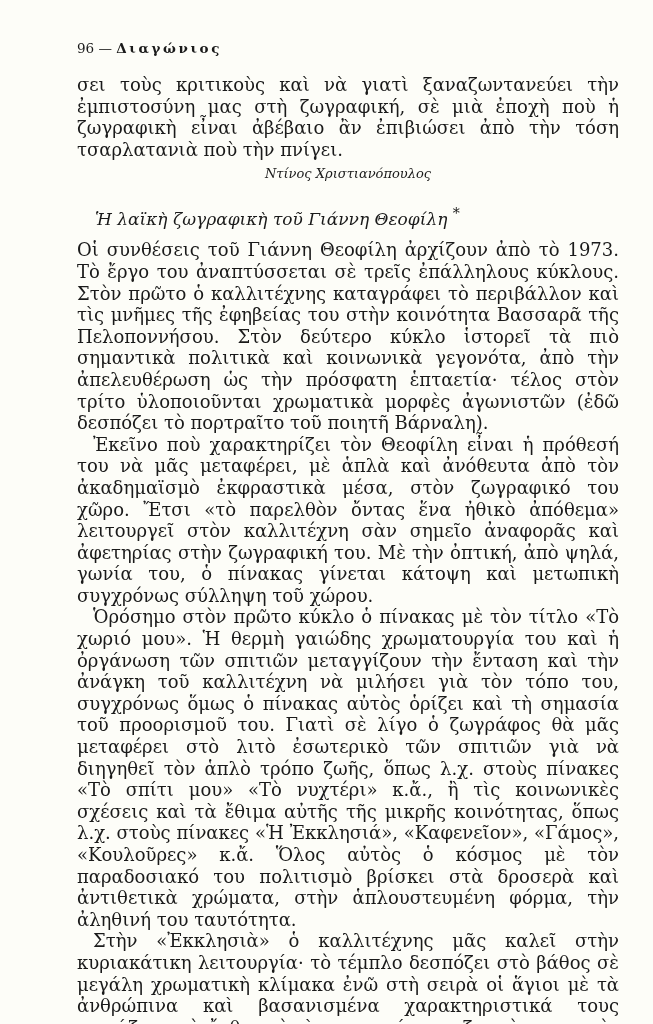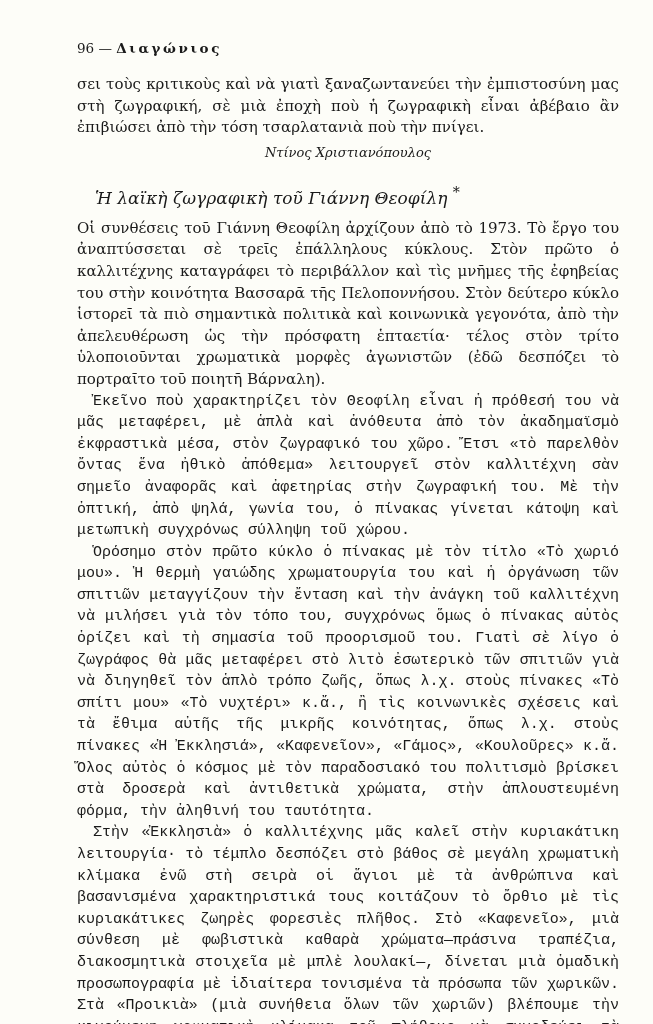--- a/index.html
+++ b/index.html
@@ -18,26 +18,26 @@
   }
   .running-head {
     font-size: 13.5px;
     margin: 0 0 16px 0;
     height: 18px;
   }
   .running-head .num { letter-spacing: 0; }
   .running-head .title { font-weight: bold; letter-spacing: 2.6px; }
   p {
     margin: 0;
-    font-size: 15px;
+    font-size: 18px;
     line-height: 21.6px;
     text-align: justify;
     text-align-last: auto;
   }
-  p.indent { text-indent: 16px; font-family: Liberation Mono, monospace; }
+  p.indent { text-indent: 16px; }
   .signature {
     text-align: center;
     font-style: italic;
     font-size: 13px;
     margin-top: 3px;
     margin-right: 0;
     height: 22px;
     line-height: 22px;
   }
   .article-title {

